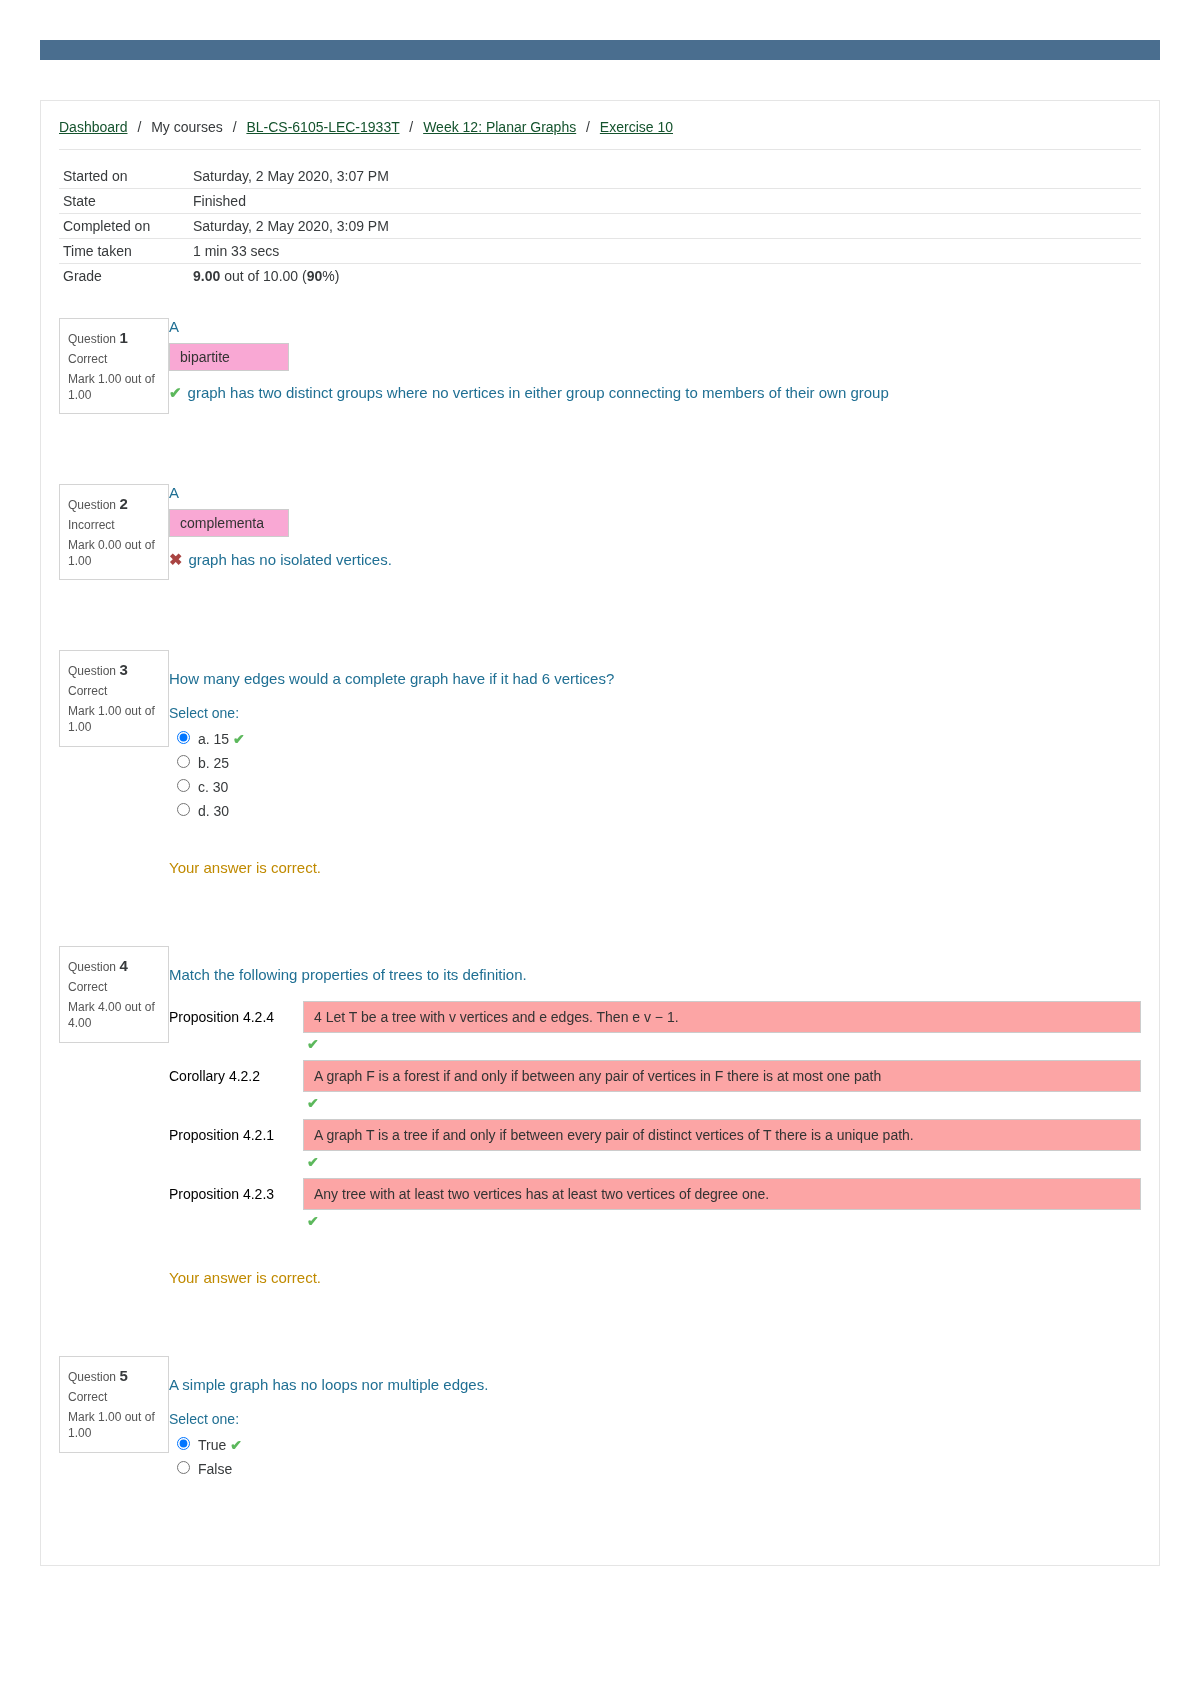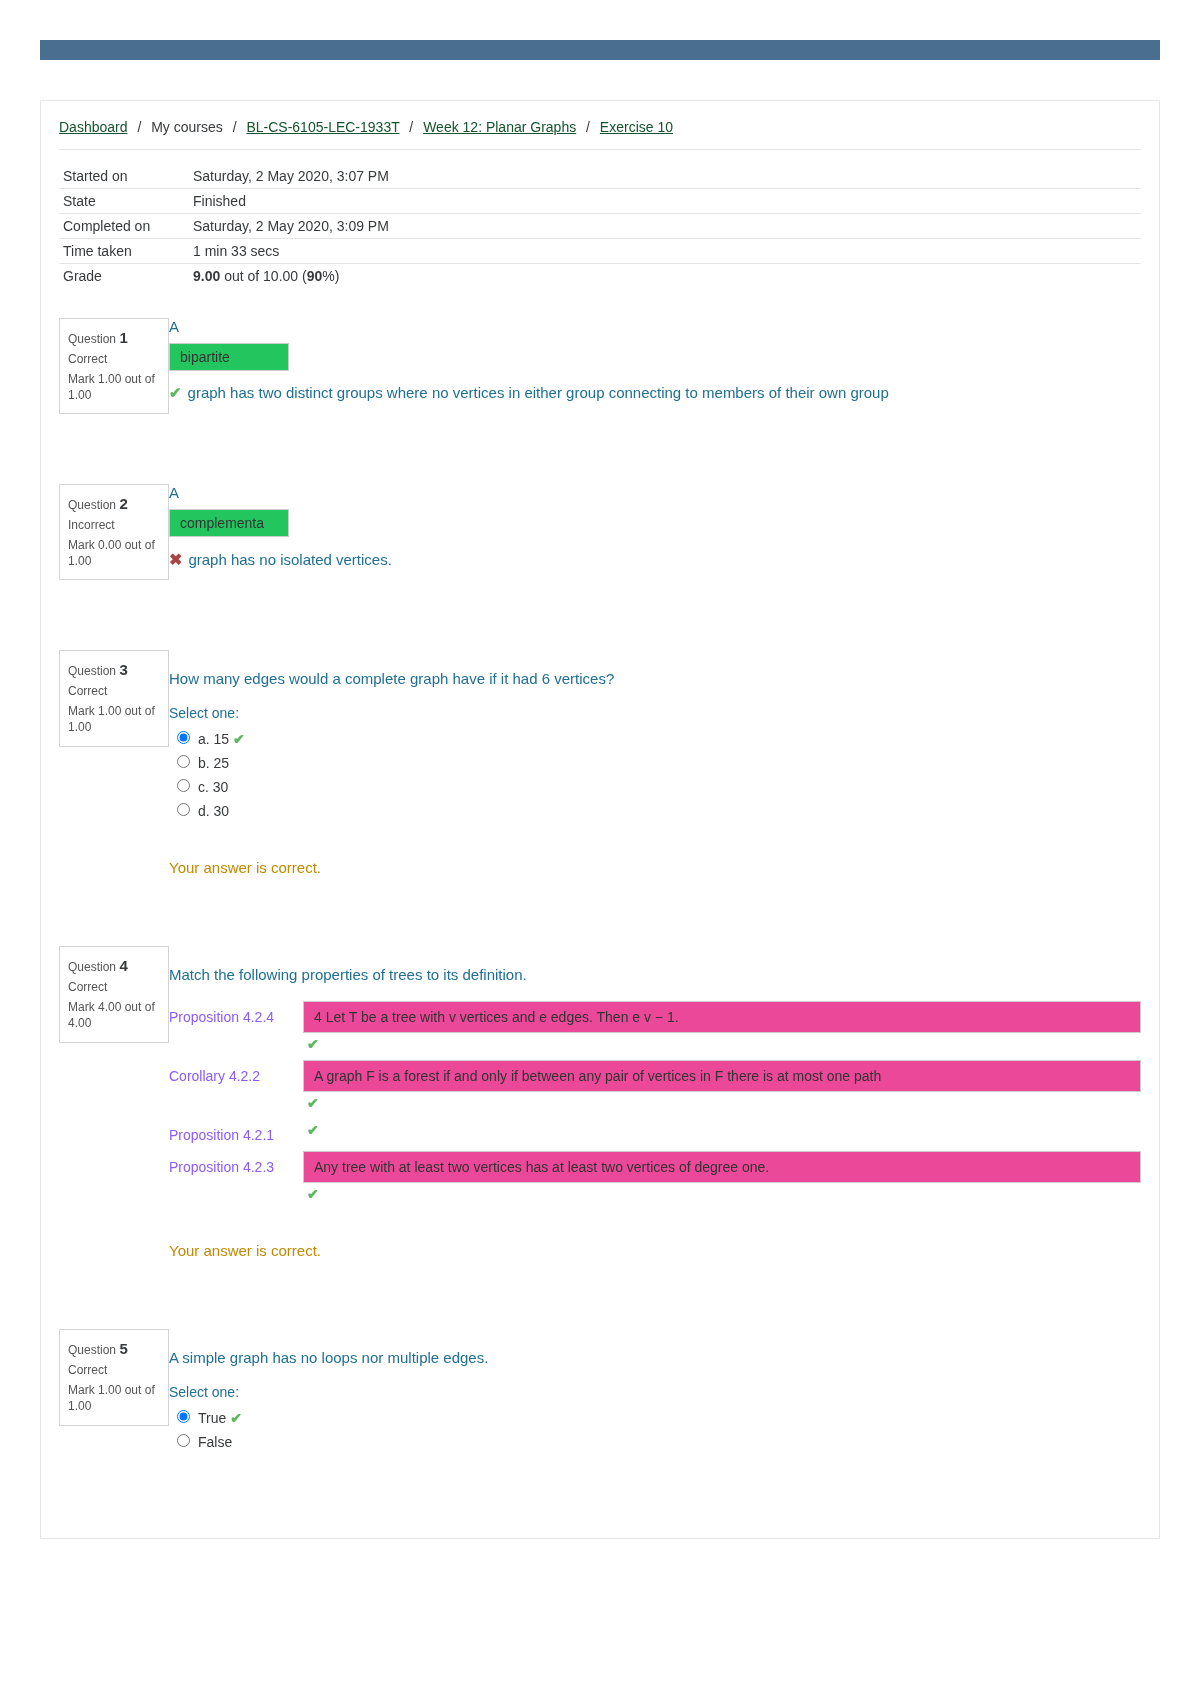--- a/index.html
+++ b/index.html
@@ -57,39 +57,39 @@
   .qtext { color: #1f6f93; font-size: 15px; margin-bottom: 18px; margin-top: 20px; }
   .qprompt { color: #1f6f93; font-size: 14px; margin-bottom: 10px; }
   .select-box {
     display: inline-block;
     border: 1px solid #ccc;
     padding: 5px 10px;
     font-size: 14px;
     color: #333;
     width: 120px;
     margin: 4px 0;
-    background: #22c55e;
+    background: #f9a8d4;
     overflow: hidden;
   }
   .feedback-line { margin-top: 6px; color: #1f6f93; font-size: 15px; }
   .icon-check { color: #5cb85c; font-weight: bold; margin-right: 6px; }
   .icon-cross { color: #a94442; font-weight: bold; margin-right: 6px; font-size: 16px; }
   .answers { margin-left: 8px; }
   .answers .opt { margin: 8px 0; font-size: 14px; color: #373a3c; }
   .answers .opt input[type=radio] { margin-right: 8px; pointer-events: none; }
   .feedback-correct { color: #c08a00; font-size: 15px; margin-top: 40px; }
   .match-row { display: flex; gap: 24px; margin-bottom: 8px; align-items: flex-start; }
-  .match-label { width: 110px; color: #8b5cf6; font-size: 14px; padding-top: 8px; }
+  .match-label { width: 110px; color: #000000; font-size: 14px; padding-top: 8px; }
   .match-value-wrap { flex: 1; }
   .match-value {
     border: 1px solid #ccc;
     padding: 7px 10px;
     font-size: 14px;
     color: #333;
-    background: #ec4899;
+    background: #fca5a5;
   }
   .match-check { color: #5cb85c; font-weight: bold; font-size: 14px; margin-top: 3px; margin-left: 4px; }
   .label-a { color: #1f6f93; font-size: 15px; margin-bottom: 4px; }
 </style>
 </head>
 <body>
 
 <div class="top-band"></div>
 
 <div class="page-content">
@@ -201,20 +201,21 @@
       <div class="match-row">
         <div class="match-label">Corollary 4.2.2</div>
         <div class="match-value-wrap">
           <div class="match-value">A graph F is a forest if and only if between any pair of vertices in F there is at most one path</div>
           <div class="match-check">✔</div>
         </div>
       </div>
       <div class="match-row">
         <div class="match-label">Proposition 4.2.1</div>
         <div class="match-value-wrap">
+          <div class="match-value">A graph T is a tree if and only if between every pair of distinct vertices of T there is a unique path.</div>
           <div class="match-check">✔</div>
         </div>
       </div>
       <div class="match-row">
         <div class="match-label">Proposition 4.2.3</div>
         <div class="match-value-wrap">
           <div class="match-value">Any tree with at least two vertices has at least two vertices of degree one.</div>
           <div class="match-check">✔</div>
         </div>
       </div>

